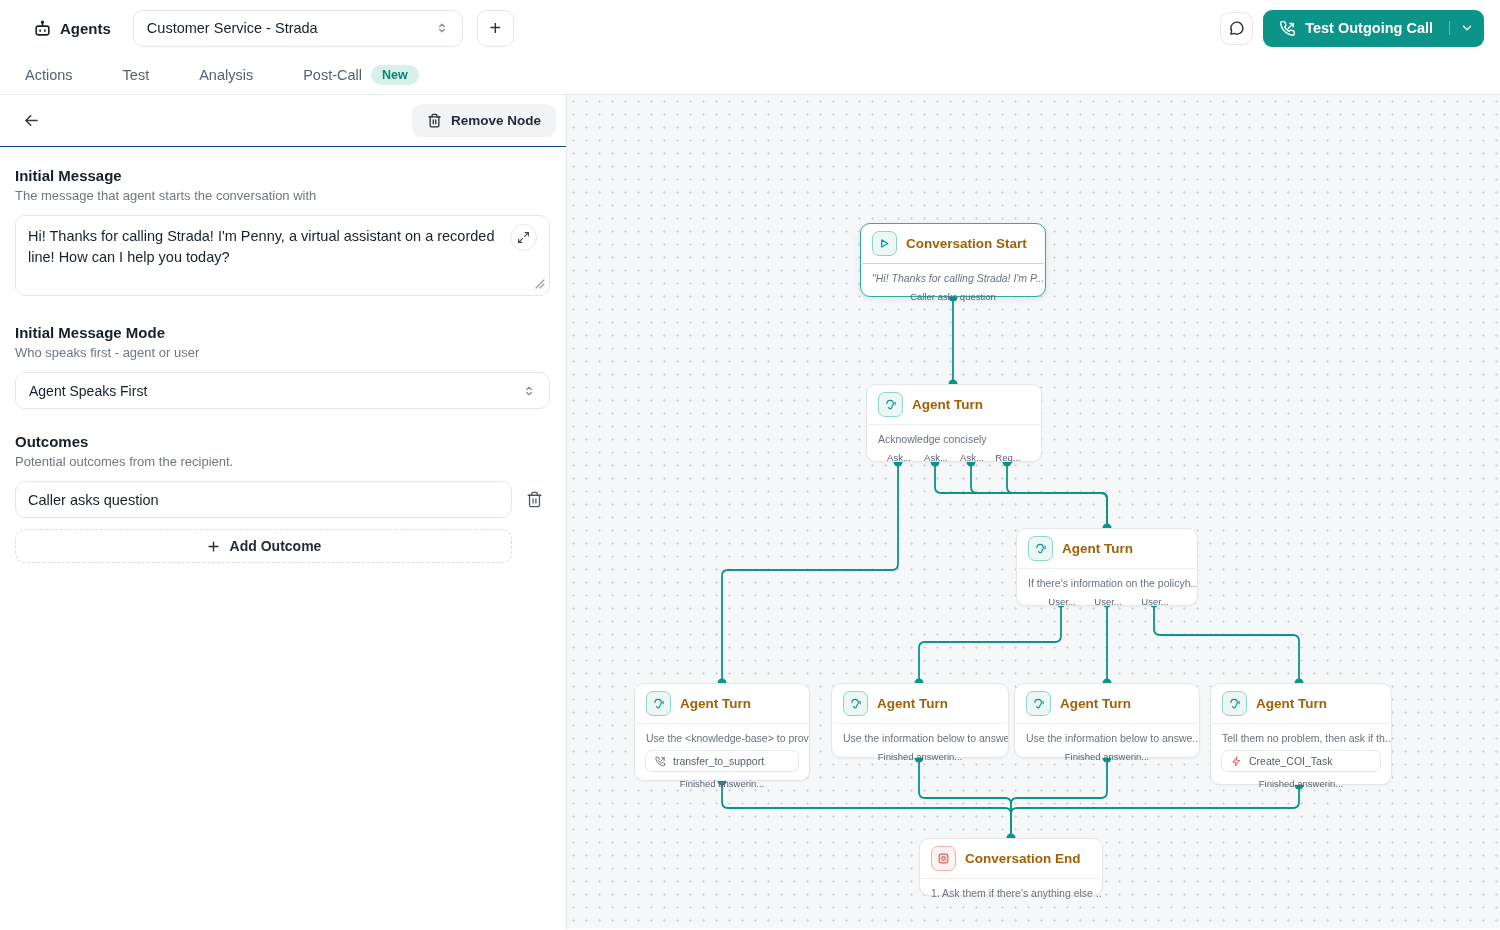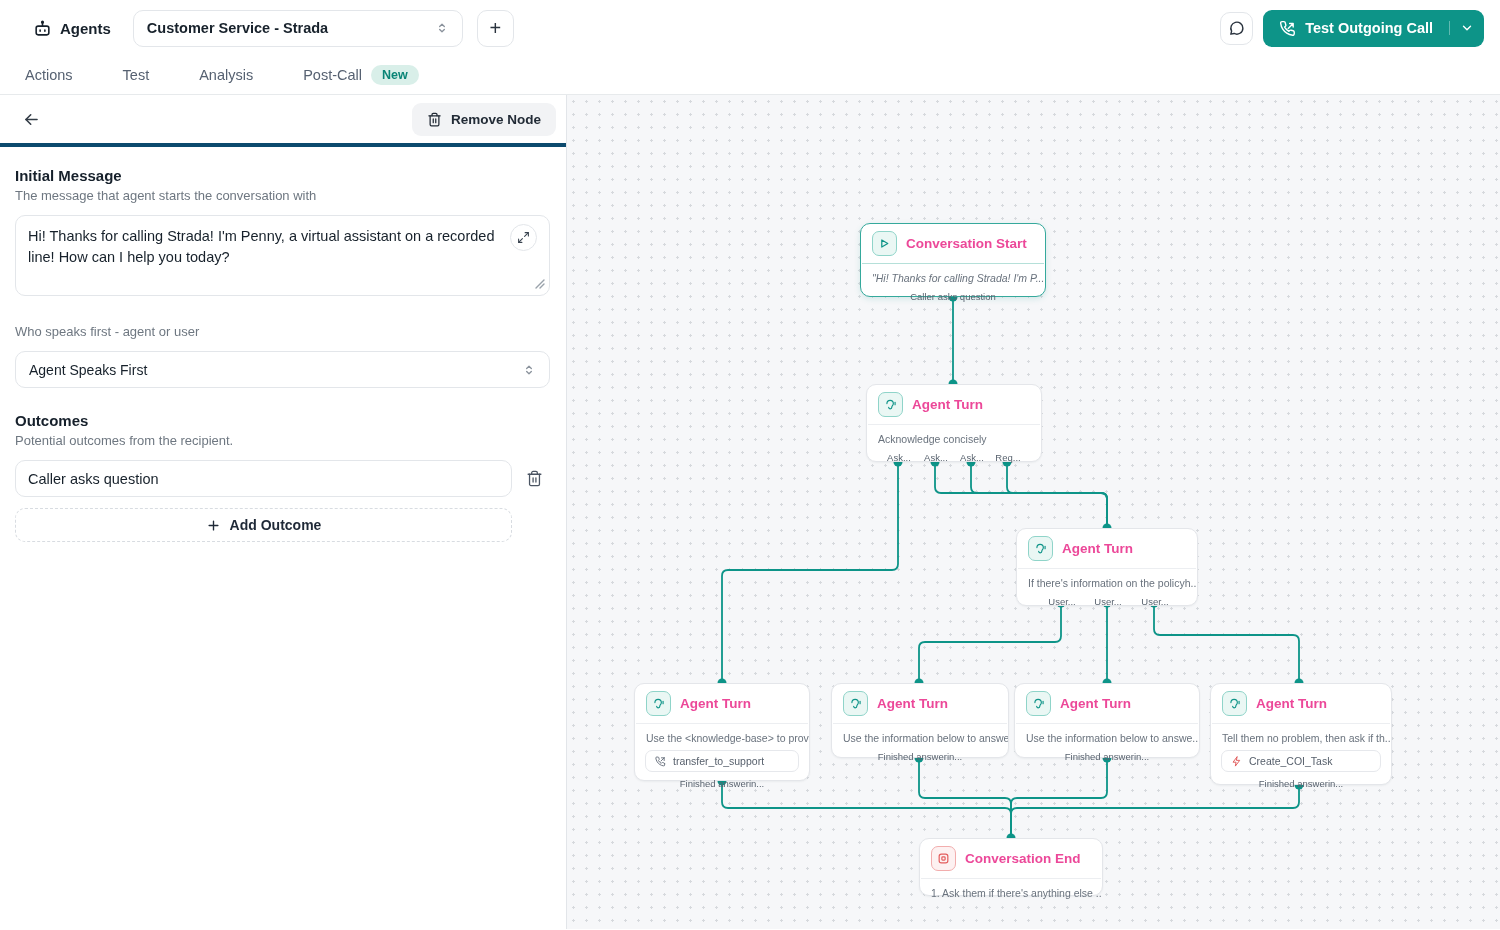--- a/index.html
+++ b/index.html
@@ -4,41 +4,41 @@
 <style>
   * { margin:0; padding:0; box-sizing:border-box; }
   html,body { width:1500px; height:930px; overflow:hidden; background:#fff;
     font-family:"Liberation Sans","DejaVu Sans",sans-serif; color:#1f2937; }
 
   
   .topbar{height:56px;display:flex;align-items:center;padding:0 16px 0 33px;background:#fff;}
   .brand{display:flex;align-items:center;gap:8px;font-size:15px;font-weight:700;color:#17212b;}
   .agent-select{margin-left:22px;width:330px;height:37px;border:1px solid #e3e6ea;border-radius:10px;
     display:flex;align-items:center;justify-content:space-between;padding:0 13px;cursor:pointer;background:#fff;}
-  .agent-select .val{font-size:14.5px;font-weight:700;color:#17212b;}
+  .agent-select .val{font-size:14.5px;font-weight:400;color:#17212b;}
   .icon-btn{width:37px;height:37px;border:1px solid #e3e6ea;border-radius:10px;background:#fff;
     display:flex;align-items:center;justify-content:center;cursor:pointer;color:#3a4450;}
   .add-btn{margin-left:14px;font-size:20px;font-weight:400;color:#2a333e;}
   .topbar-right{margin-left:auto;display:flex;align-items:center;gap:10px;}
   .chat-btn{width:33px;height:33px;border-radius:10px;}
   .test-btn{display:flex;align-items:center;background:#0d9488;border-radius:9px;overflow:hidden;cursor:pointer;height:37px;}
   .test-main{display:flex;align-items:center;gap:9px;padding:0 16px;color:#fff;font-size:14.5px;font-weight:700;}
   .test-caret{display:flex;align-items:center;justify-content:center;width:35px;border-left:1px solid rgba(255,255,255,.35);color:#fff;}
 
   
   .tabs{height:39px;display:flex;align-items:stretch;border-bottom:1px solid #e7eaec;background:#fff;}
   .tab{display:flex;align-items:center;gap:9px;padding:0 25px;font-size:14.5px;color:#566171;cursor:pointer;position:relative;}
   .tab.active{color:#10181f;font-weight:700;}
   .tab.active::after{content:"";position:absolute;left:0;right:0;bottom:-1px;height:3px;background:#0d9488;}
   .badge{background:#d9efe9;color:#0a8577;font-size:12.5px;font-weight:700;border-radius:999px;padding:3px 11px;}
 
   
   .content{display:flex;height:834px;}
   .panel{width:567px;min-width:567px;background:#fff;border-right:1px solid #e2e5e9;display:flex;flex-direction:column;}
-  .panel-head{height:52px;display:flex;align-items:center;justify-content:space-between;padding:0 10px 0 16px;border-bottom:4px solid #0c4a6e;}
+  .panel-head{height:52px;display:flex;align-items:center;justify-content:space-between;padding:0 10px 0 16px;border-bottom:1px solid #0c4a6e;}
   .back-btn{width:30px;height:30px;display:flex;align-items:center;justify-content:center;cursor:pointer;color:#333c46;border:none;background:transparent;}
   .remove-btn{display:flex;align-items:center;gap:9px;background:#f2f3f5;border:none;border-radius:9px;
     padding:9px 15px;font-size:13.5px;font-weight:600;color:#222b36;cursor:pointer;font-family:inherit;}
   .panel-body{padding:20px 16px 0 15px;}
   .sec-label{font-size:15px;font-weight:700;color:#16202b;}
   .sec-help{font-size:13px;color:#6e7781;margin:4px 0 12px;}
   .ta-wrap{position:relative;}
   textarea.msg{width:535px;height:81px;border:1px solid #e3e6ea;border-radius:10px;padding:10px 44px 10px 12px;
     font-family:inherit;font-size:14.5px;line-height:1.45;color:#17212b;resize:none;outline:none;background:#fff;}
   .expand-btn{position:absolute;top:9px;right:13px;width:27px;height:27px;border-radius:50%;border:1px solid #e3e6ea;
@@ -59,21 +59,21 @@
   .canvas{position:relative;flex:1;background:#f6f7f9;overflow:hidden;
     background-image:radial-gradient(circle,#d6d9dd 1.1px,transparent 1.1px);background-size:13px 13px;}
   .edges{position:absolute;left:0;top:0;pointer-events:none;}
   .node{position:absolute;background:#fff;border:1px solid #e4e6ea;border-radius:10px;
     box-shadow:0 1px 2px rgba(20,30,40,.05);cursor:pointer;}
   .node.selected{border:1.6px solid #35a99c;box-shadow:0 2px 6px rgba(20,150,135,.15);}
   .node-head{display:flex;align-items:center;gap:9px;padding:7px 11px;}
   .icon-box{width:25px;height:25px;border-radius:7px;display:flex;align-items:center;justify-content:center;flex:0 0 25px;}
   .icon-teal{border:1.4px solid #8fd4c9;background:#eaf7f4;color:#0f9488;}
   .icon-red{border:1.4px solid #f2adad;background:#fdf1f1;color:#e35d5d;}
-  .node-title{font-size:13.5px;font-weight:700;color:#ec4899;white-space:nowrap;}
+  .node-title{font-size:13.5px;font-weight:700;color:#a16207;white-space:nowrap;}
   .node-div{height:1px;background:#eceef1;margin:0 1px;}
   .node.selected .node-div{background:#b5e0d9;}
   .node-body{padding:8px 11px 3px;font-size:10.5px;color:#69727d;white-space:nowrap;overflow:hidden;}
   .node-body.quote{font-style:italic;}
   .chip{margin:3px 10px 2px;border:1px solid #e6e8ec;border-radius:7px;padding:4px 9px;display:flex;
     align-items:center;gap:7px;font-size:10.5px;color:#565f6b;background:#fff;}
   .handles{position:relative;height:19px;font-size:9.5px;color:#59636f;}
   .handle-c{position:absolute;left:0;right:0;bottom:4px;text-align:center;}
   .handle-abs{position:absolute;bottom:4px;transform:translateX(-50%);white-space:nowrap;}
 </style>
@@ -191,20 +191,21 @@
           <span class="resize-glyph">
             <svg width="10" height="10" viewBox="0 0 10 10" fill="none" stroke="#9aa2ab" stroke-width="1.4" stroke-linecap="round">
                 <path d="M9 1 1 9"></path>
                 <path d="M9 5 5 9"></path>
               </svg>
           </span>
         </div>
       </div>
 
       <div class="section">
+        <div class="sec-label">Initial Message Mode</div>
         <div class="sec-help">Who speaks first - agent or user</div>
         <div class="select">
           <span class="val">Agent Speaks First</span>
           <span style="display:flex;">
             <svg width="14" height="14" viewBox="0 0 24 24" fill="none" stroke="#8a929c" stroke-width="2.2" stroke-linecap="round" stroke-linejoin="round">
                 <path d="M8 9.5 12 5.5l4 4"></path>
                 <path d="M8 14.5l4 4 4-4"></path>
               </svg>
           </span>
         </div>

